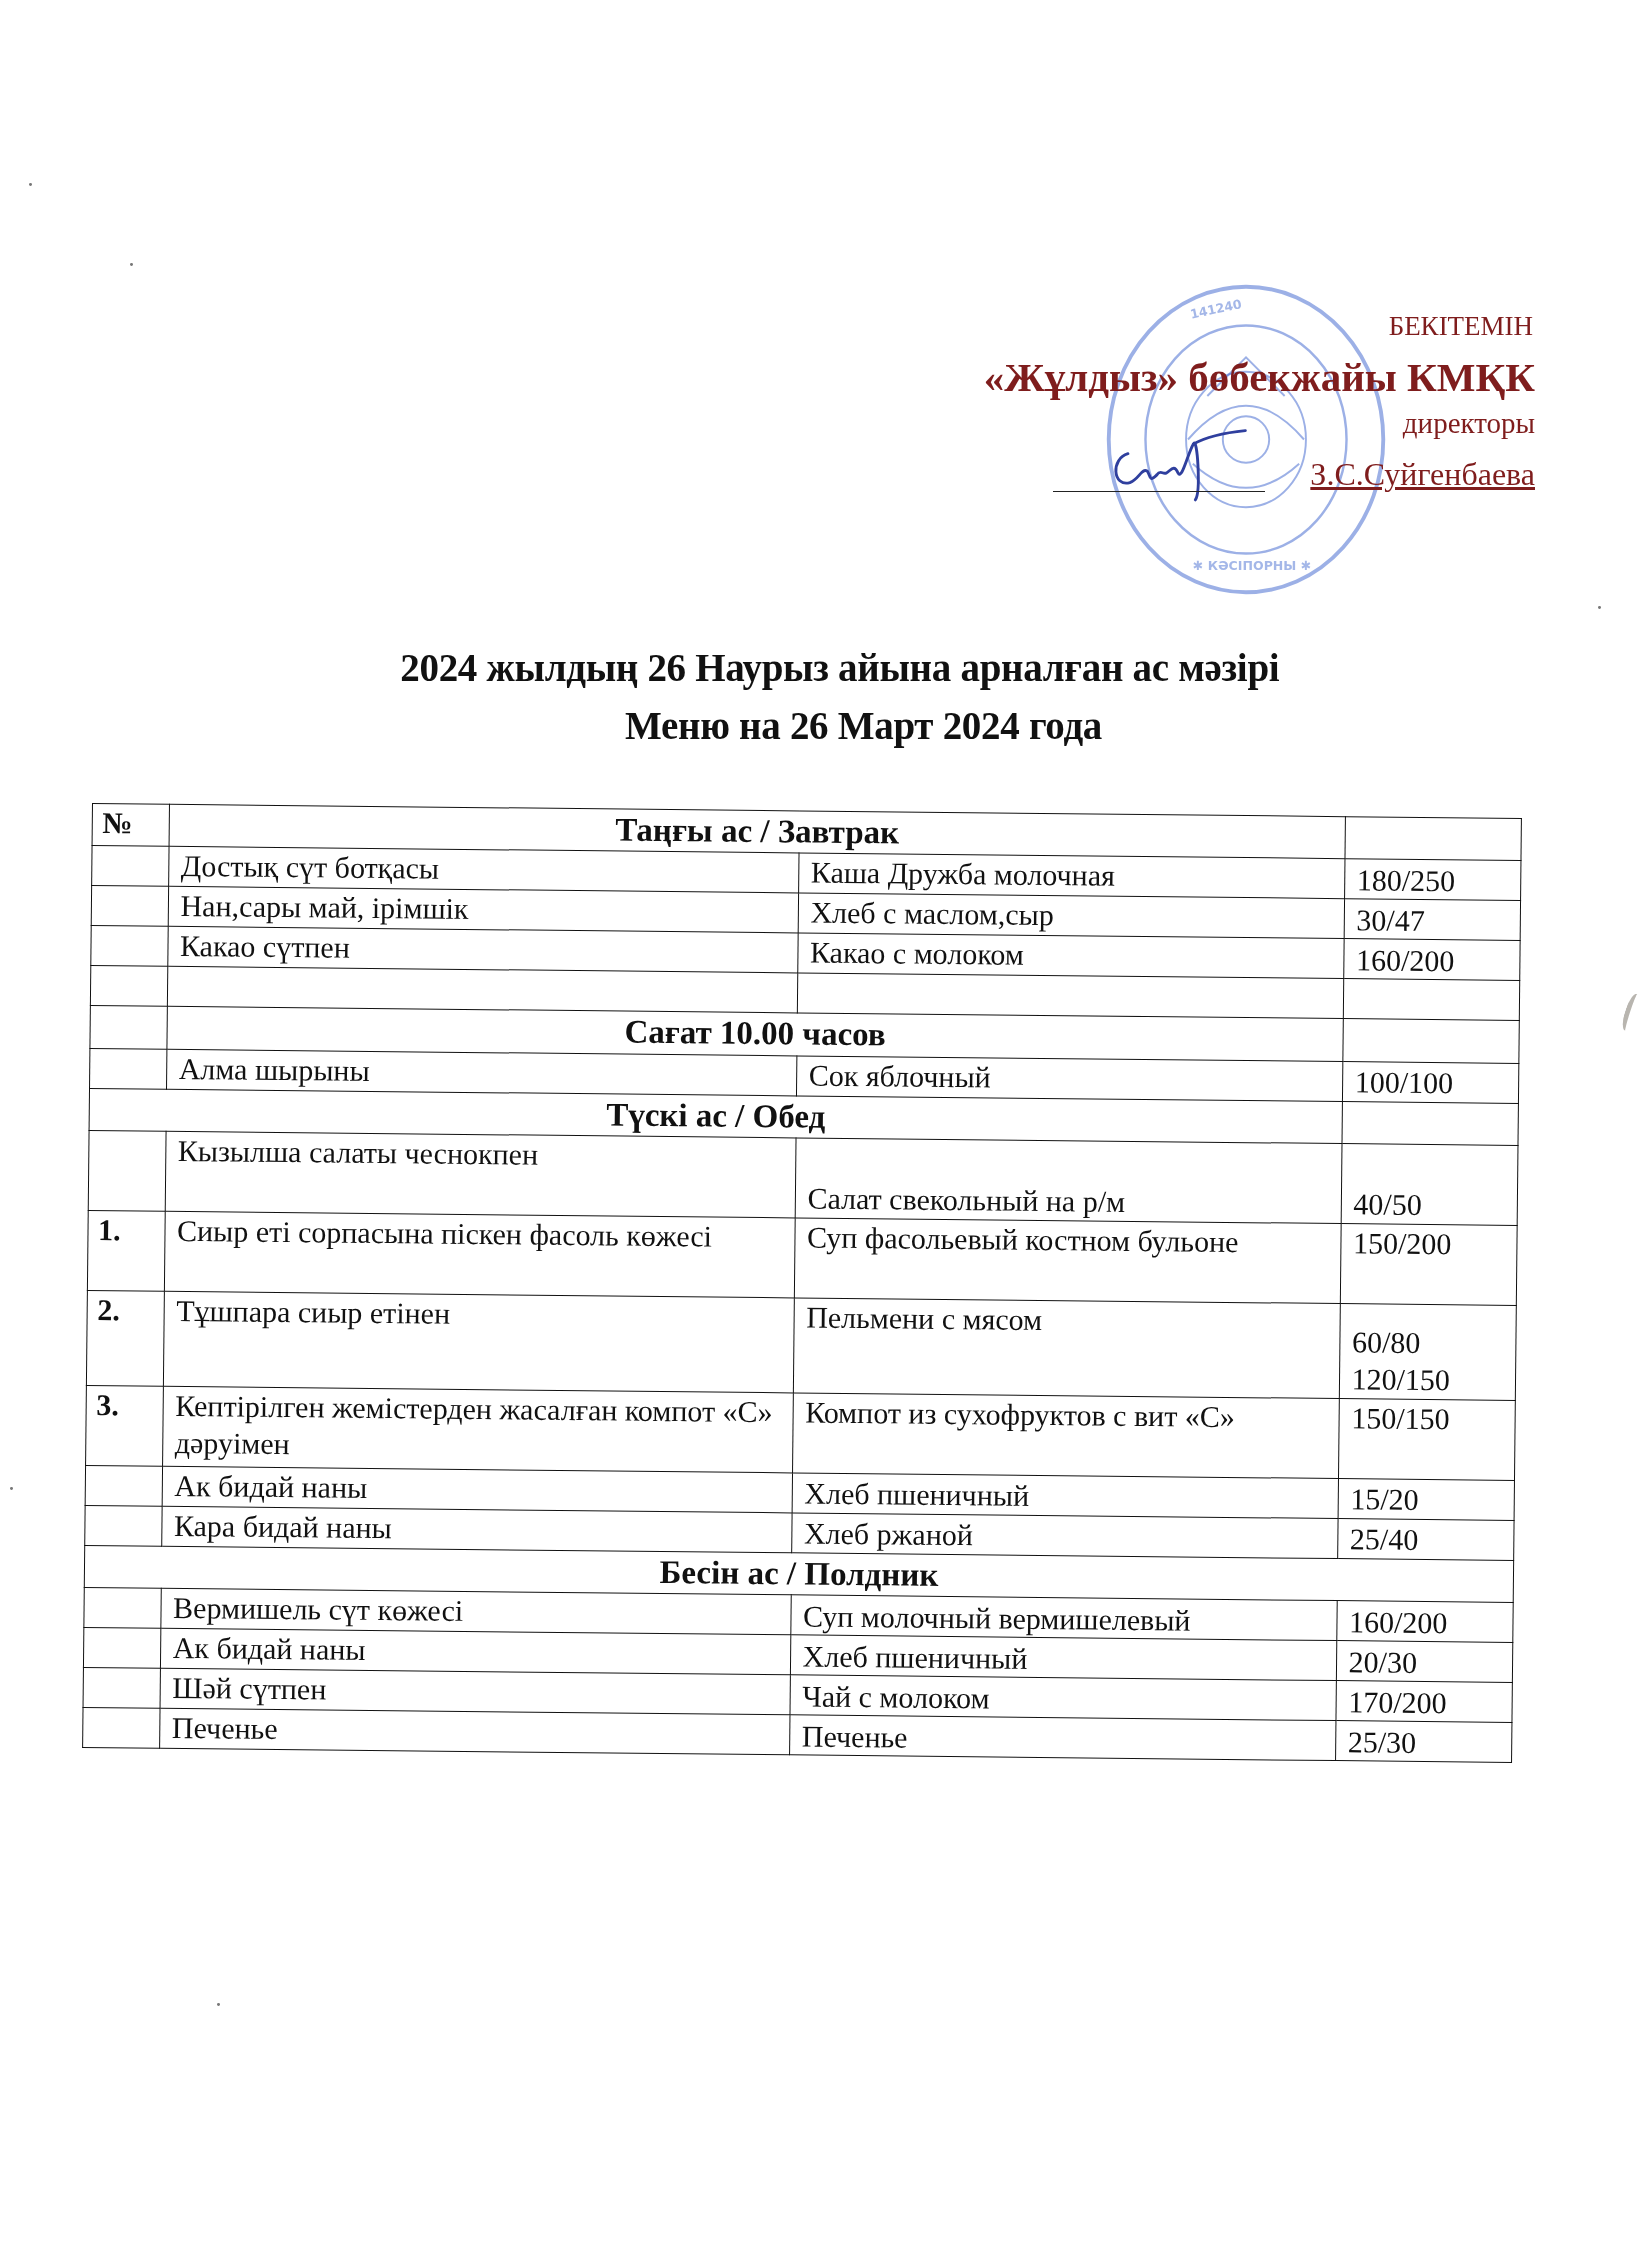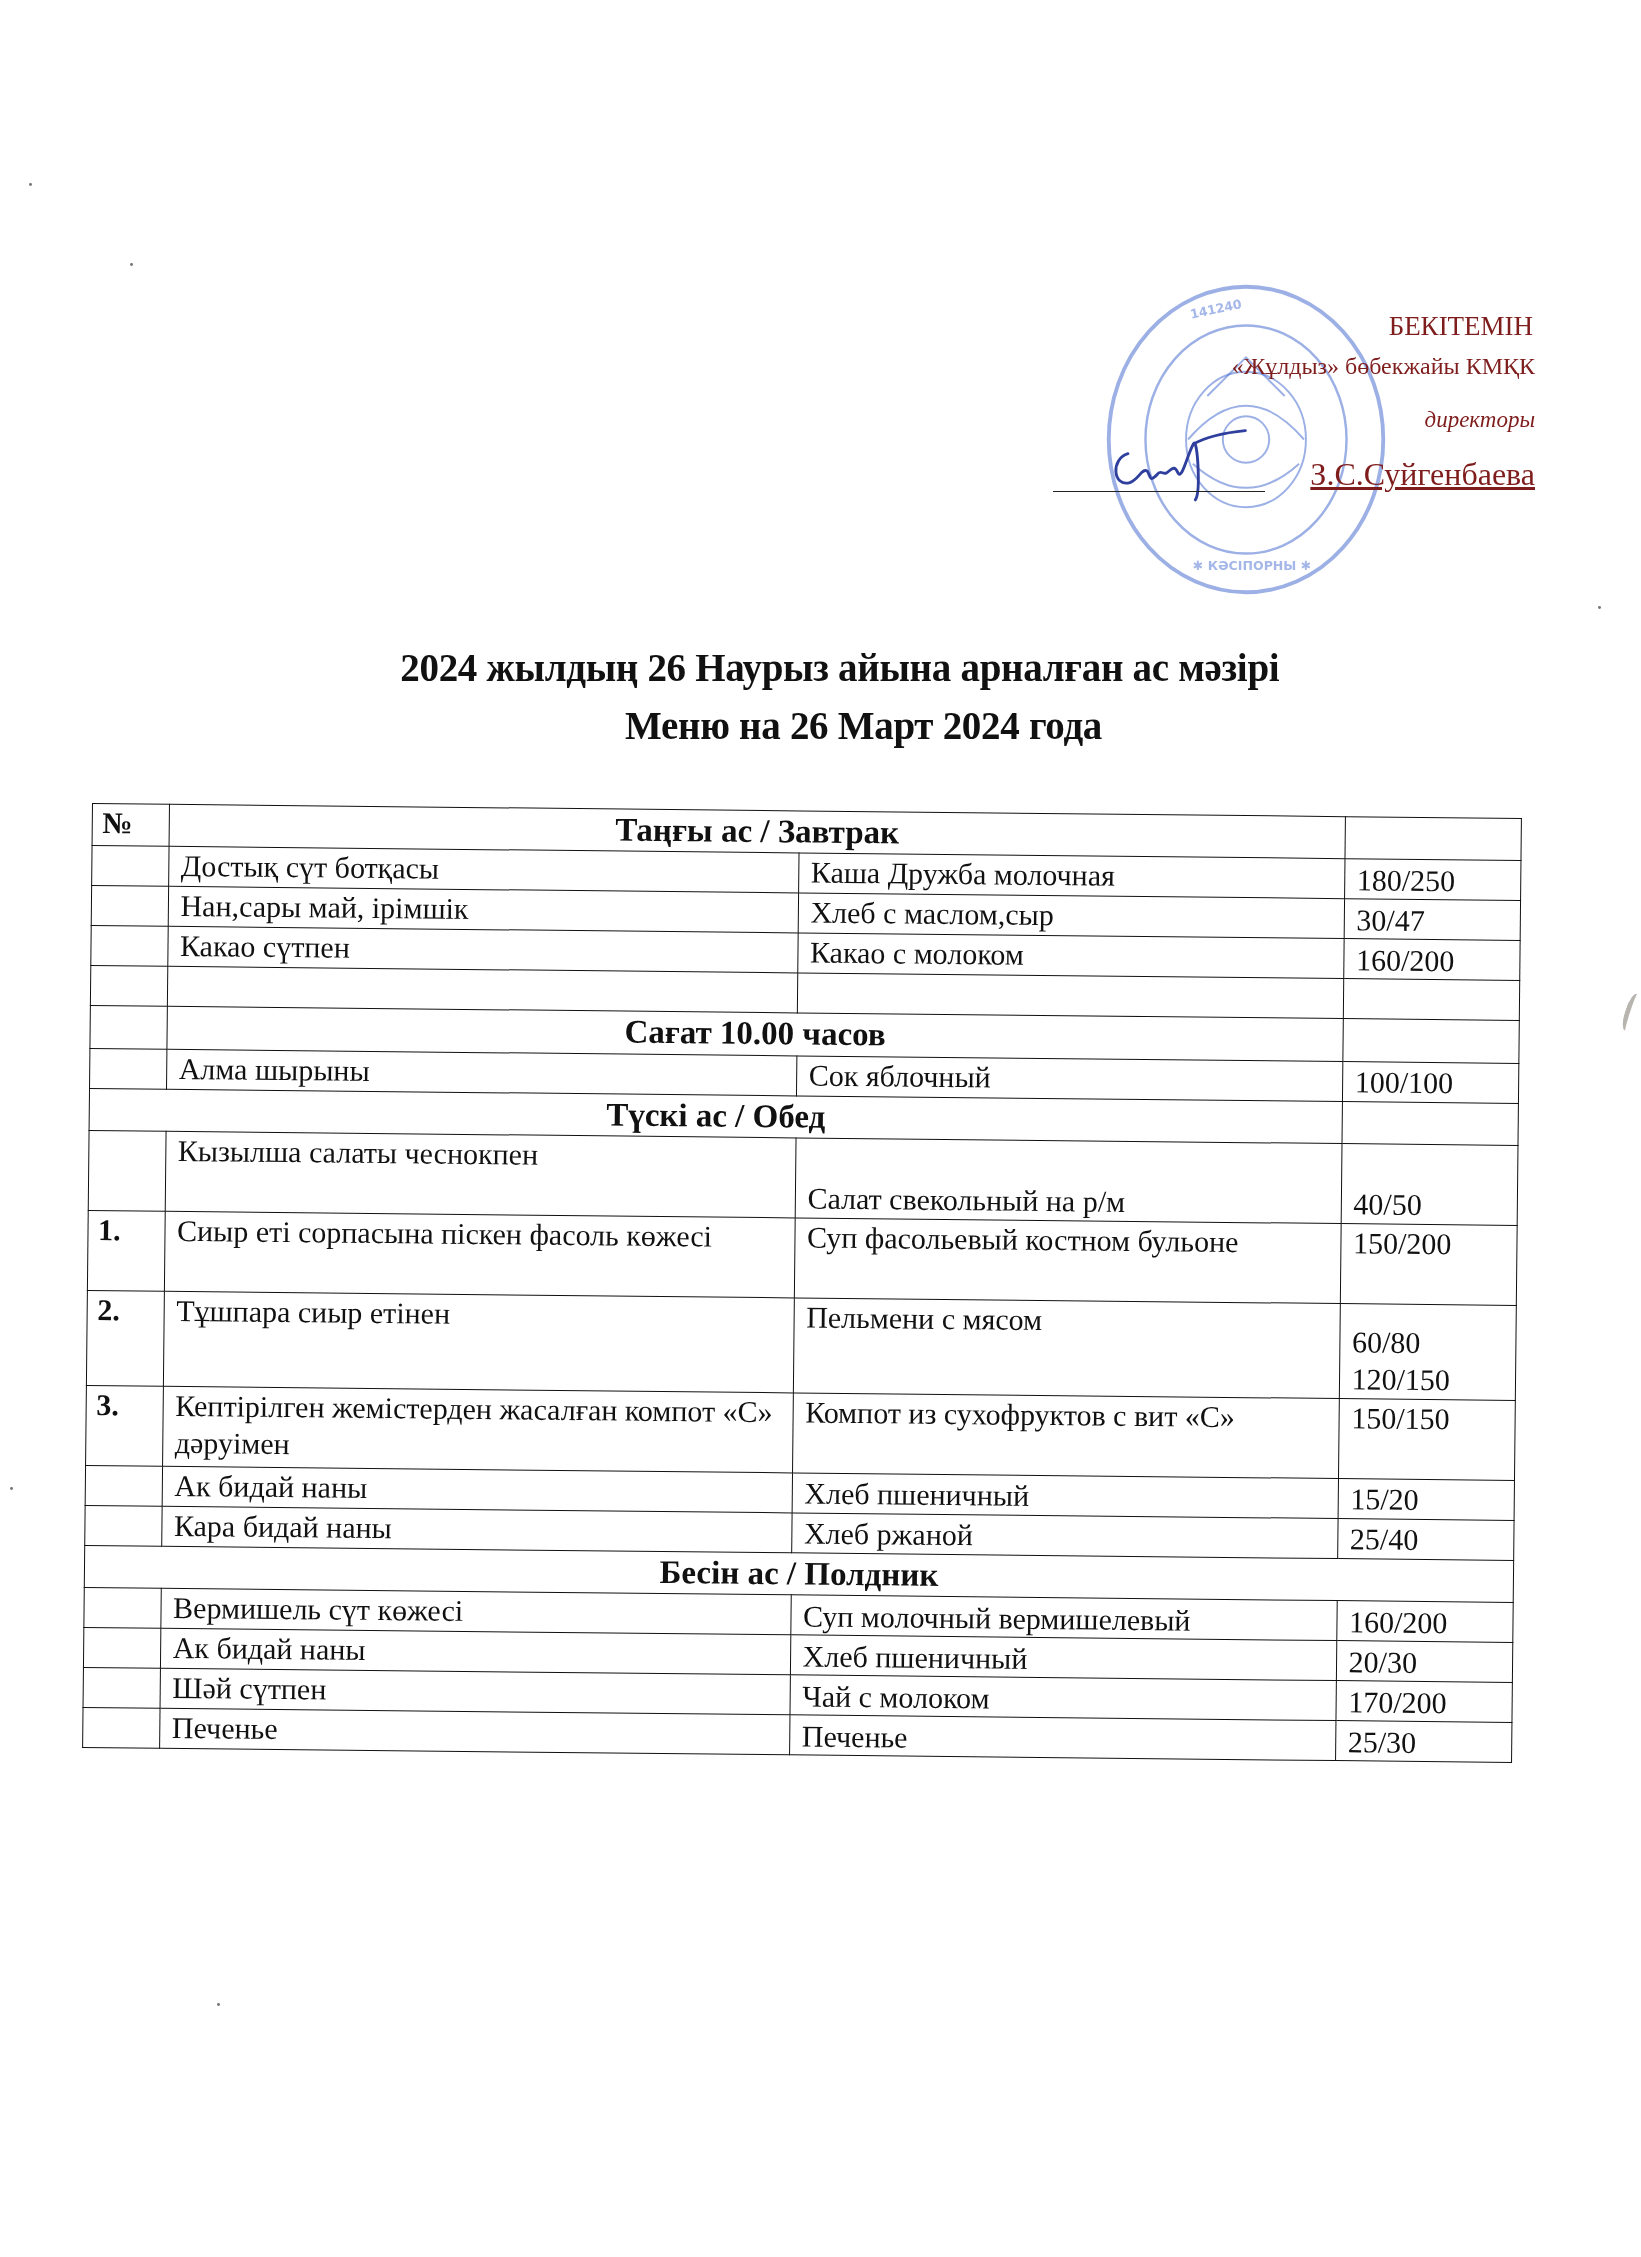--- a/index.html
+++ b/index.html
@@ -46,22 +46,22 @@
       height: 319px;
     }
     .approval-line {
       position: absolute;
       right: 0;
       font-size: 32px;
       white-space: nowrap;
       color: #7f1d1d;
     }
     .approval .l1 { top: 1.9px; font-size: 27px; right: 1.9px; }
-    .approval .l2 { top: 44px; font-size: 24px; }
-    .approval .l3 { top: 98px; font-size: 23px; right: 0; font-style: italic; }
+    .approval .l2 { top: 44px; font-size: 41px; font-weight: bold; }
+    .approval .l3 { top: 98px; font-size: 29px; right: 0; }
     .approval .l4 { top: 147px; font-size: 32px; text-decoration: underline; }
     .sign-line {
       position: absolute;
       left: 9.7px;
       top: 182px;
       width: 212px;
       border-top: 1.9px solid #222;
     }
     .signature {
       position: absolute;

